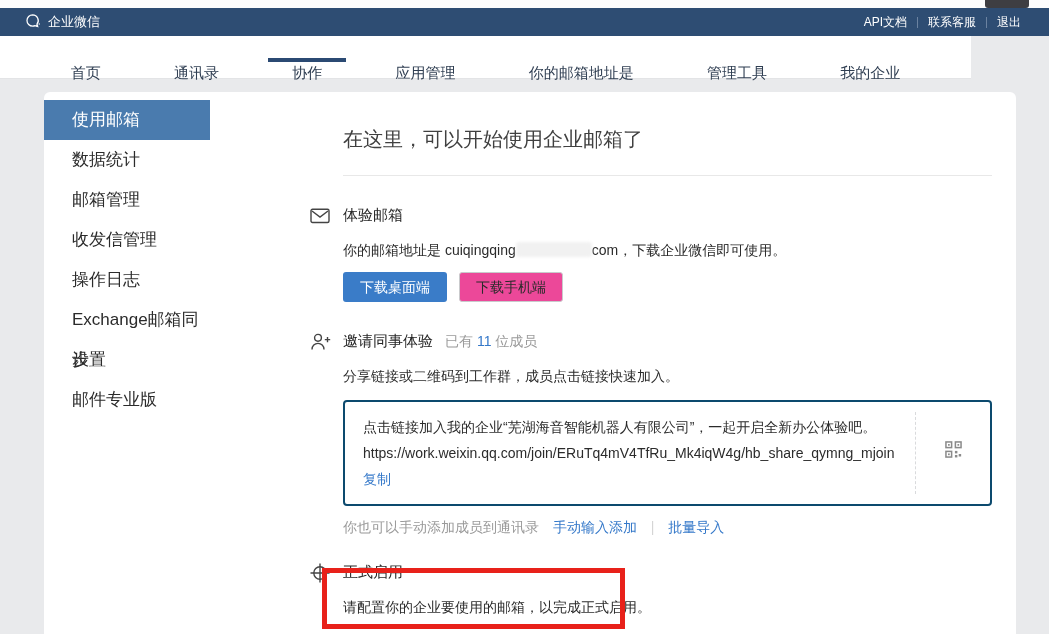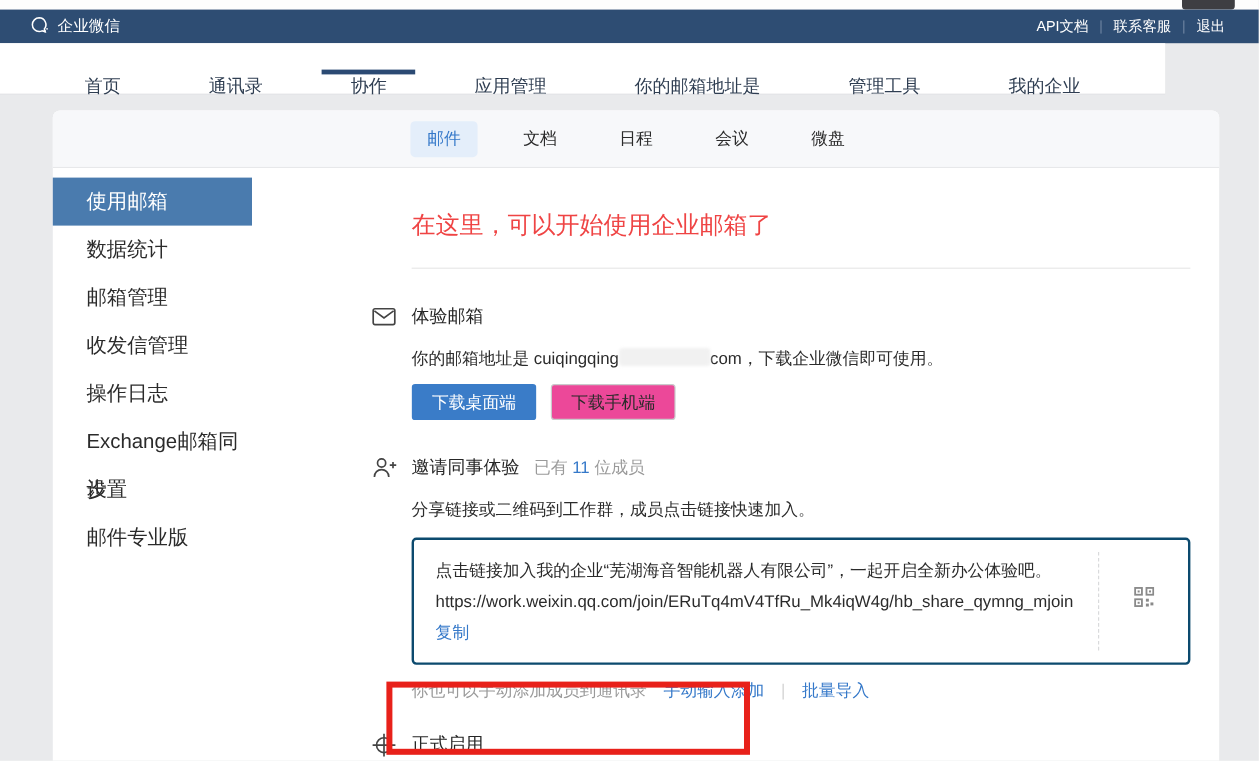--- a/index.html
+++ b/index.html
@@ -31,21 +31,21 @@
     border-radius:6px 6px 0 0; }
   .tabstrip { height:48px; background:#f7f8fa; border-bottom:1px solid #e7e8ea; border-radius:6px 6px 0 0;
     display:flex; align-items:center; justify-content:center; gap:24px; }
   .tab { font-size:14px; color:#2b2b2b; padding:6px 14px; border-radius:4px; cursor:pointer; }
   .tab.active { background:#e4eefa; color:#3478c9; }
   .panel-body { display:flex; height:493px; }
   .sidebar { width:166px; padding-top:8px; flex:none; }
   .side-item { height:40px; line-height:40px; padding-left:28px; font-size:17px; color:#2b2b2b; cursor:pointer; }
   .side-item.active { background:#4a7bae; color:#fff; }
   .main { flex:1; padding:34px 96px 0 133px; }
-  .page-title { font-size:20px; font-weight:400; color:#ef4444; }
+  .page-title { font-size:20px; font-weight:400; color:#404040; }
   .h-divider { border:none; border-top:1px solid #e8e8e8; margin-top:22px; }
   .section { margin-top:30px; position:relative; }
   .sec-head { display:flex; align-items:center; font-size:15px; color:#262626; }
   .sec-icon { position:absolute; left:-34px; top:-1px; width:22px; height:22px; display:flex; align-items:center; justify-content:center; }
   .sec-sub { margin-left:12px; font-size:14px; color:#9a9a9a; }
   .sec-sub .num { color:#3478c9; }
   .sec-text { margin-top:15px; font-size:14px; color:#2b2b2b; line-height:20px; }
   .btn-row { margin-top:12px; display:flex; gap:12px; }
   .btn { font-size:14px; line-height:1; padding:7px 16px; border-radius:3px; cursor:pointer; border:1px solid transparent; }
   .btn.primary { background:#3a7cc8; color:#fff; }
@@ -94,27 +94,20 @@
   <div class="nav-item">首页</div>
   <div class="nav-item">通讯录</div>
   <div class="nav-item active">协作</div>
   <div class="nav-item">应用管理</div>
   <div class="nav-item">你的邮箱地址是</div>
   <div class="nav-item">管理工具</div>
   <div class="nav-item">我的企业</div>
 </div>
 
 <div class="panel">
-  <div class="tabstrip">
-    <div class="tab active">邮件</div>
-    <div class="tab">文档</div>
-    <div class="tab">日程</div>
-    <div class="tab">会议</div>
-    <div class="tab">微盘</div>
-  </div>
 
   <div class="panel-body">
     <div class="sidebar">
       <div class="side-item active">使用邮箱</div>
       <div class="side-item">数据统计</div>
       <div class="side-item">邮箱管理</div>
       <div class="side-item">收发信管理</div>
       <div class="side-item">操作日志</div>
       <div class="side-item">Exchange邮箱同步</div>
       <div class="side-item">设置</div>

